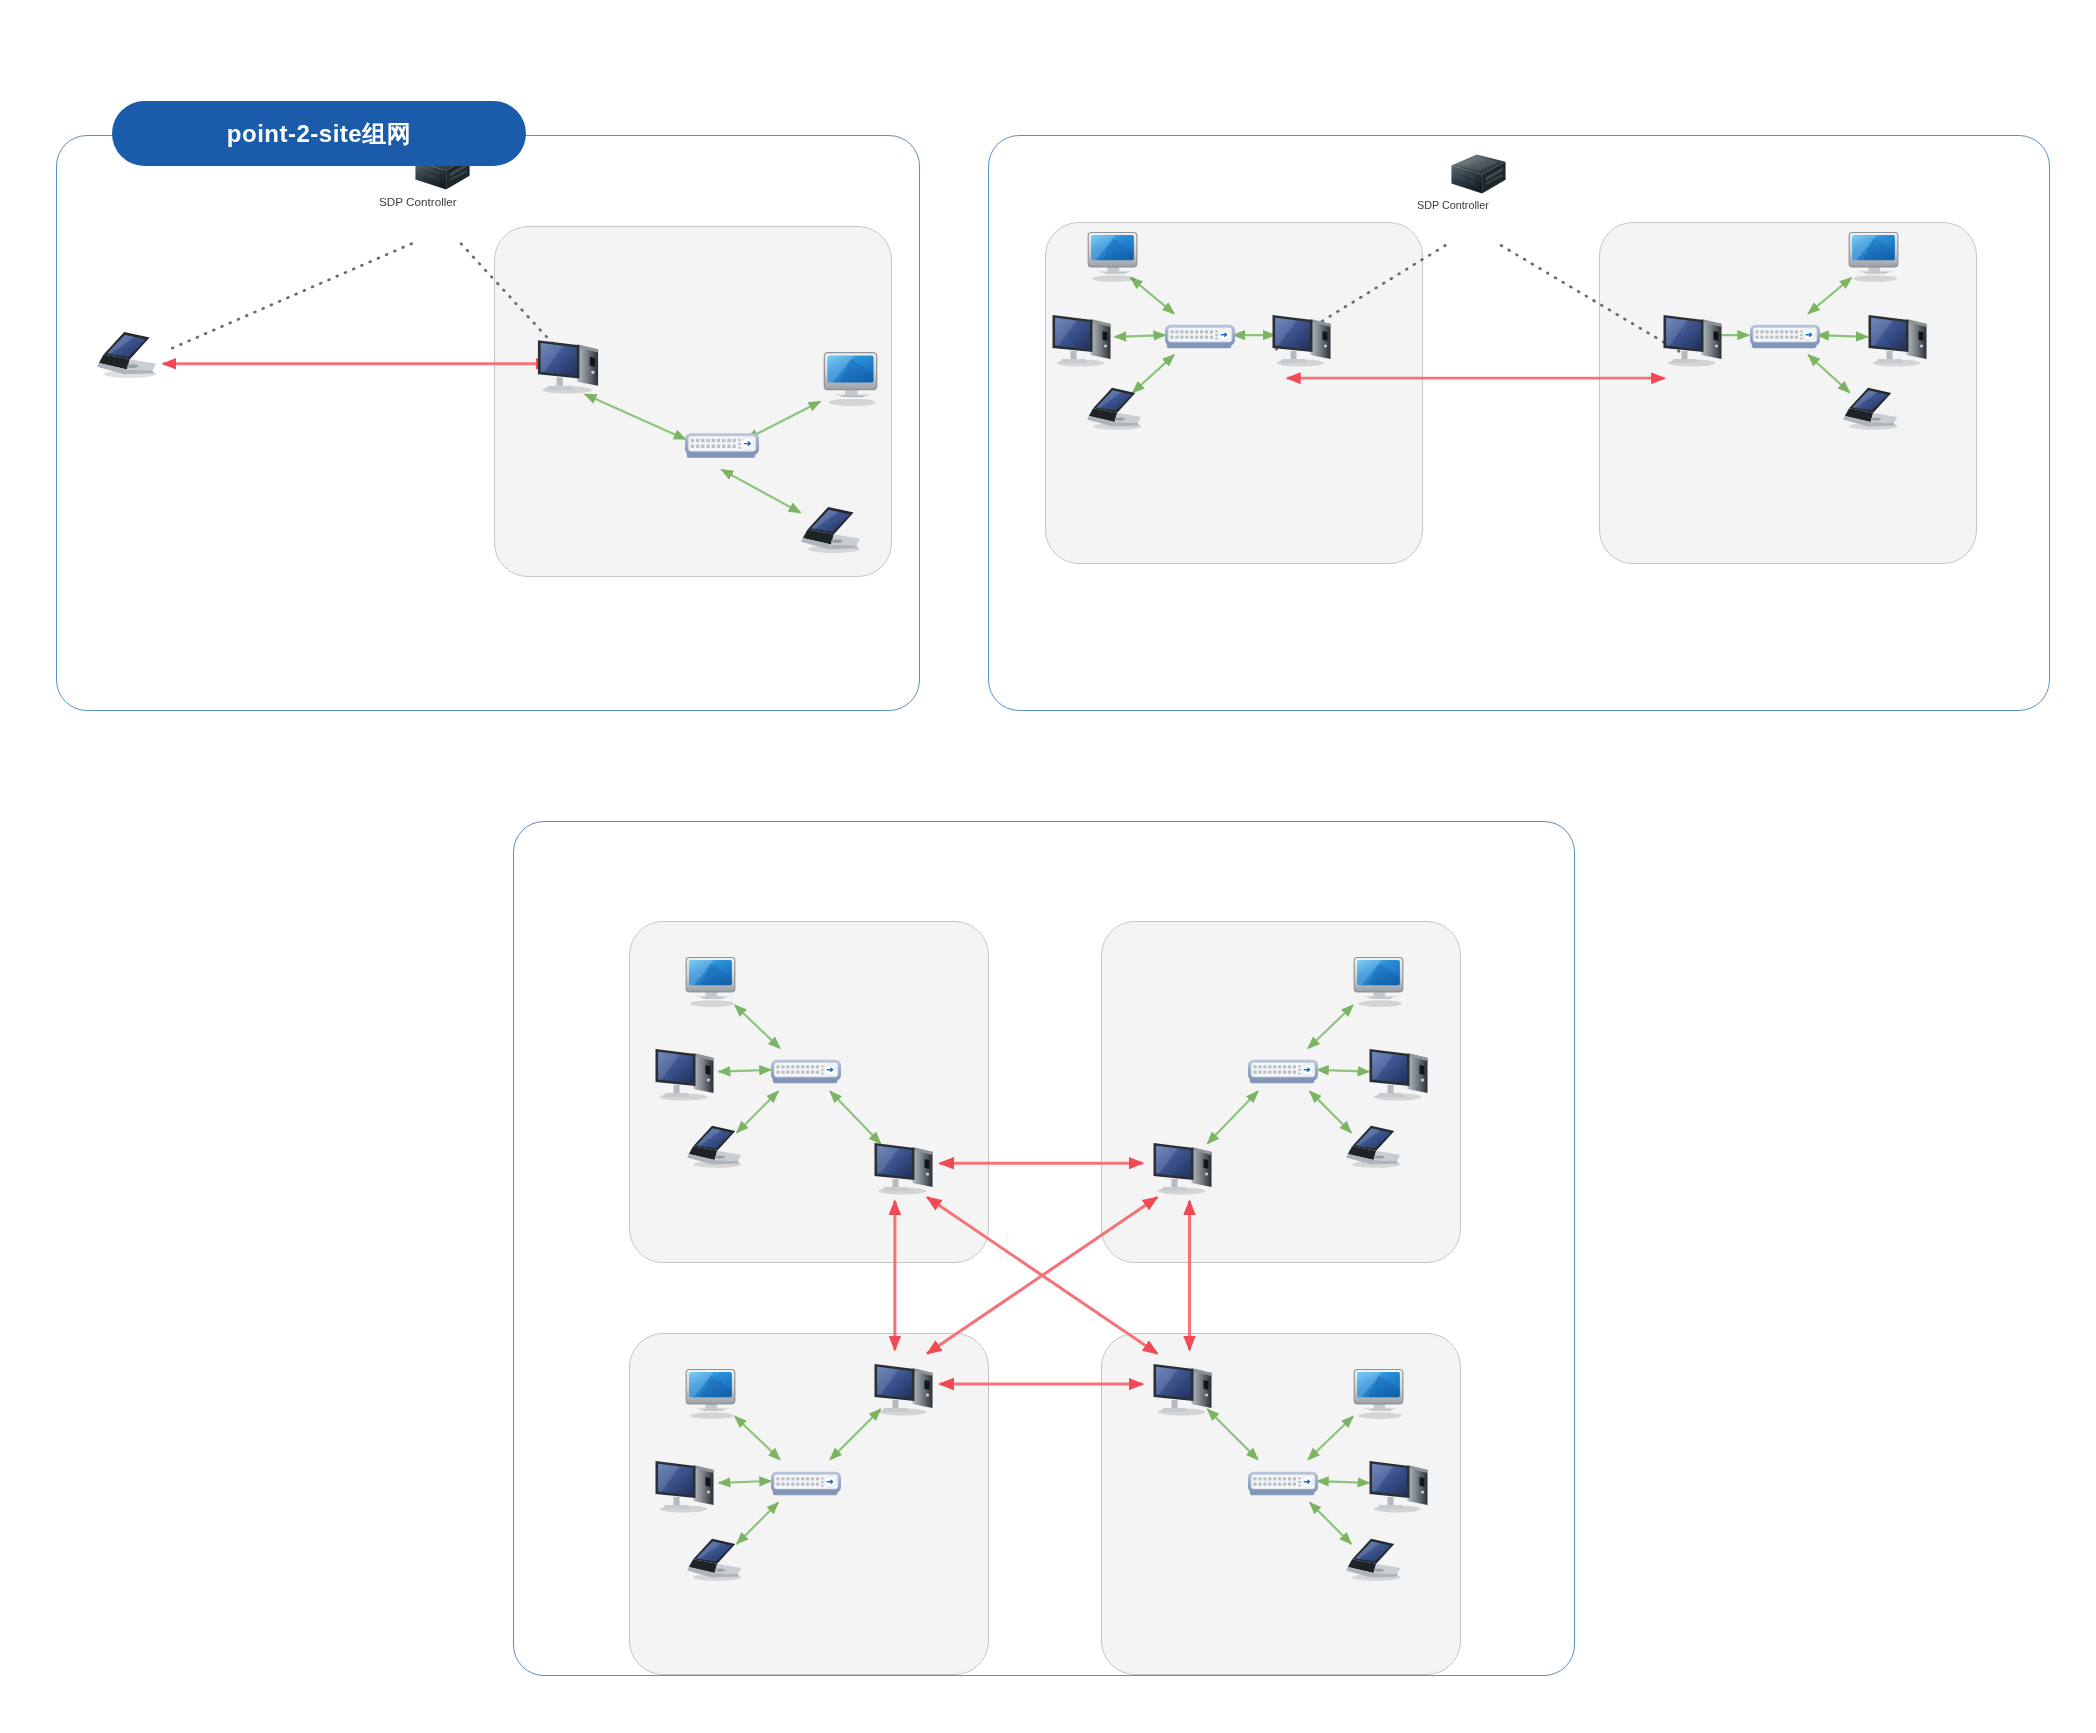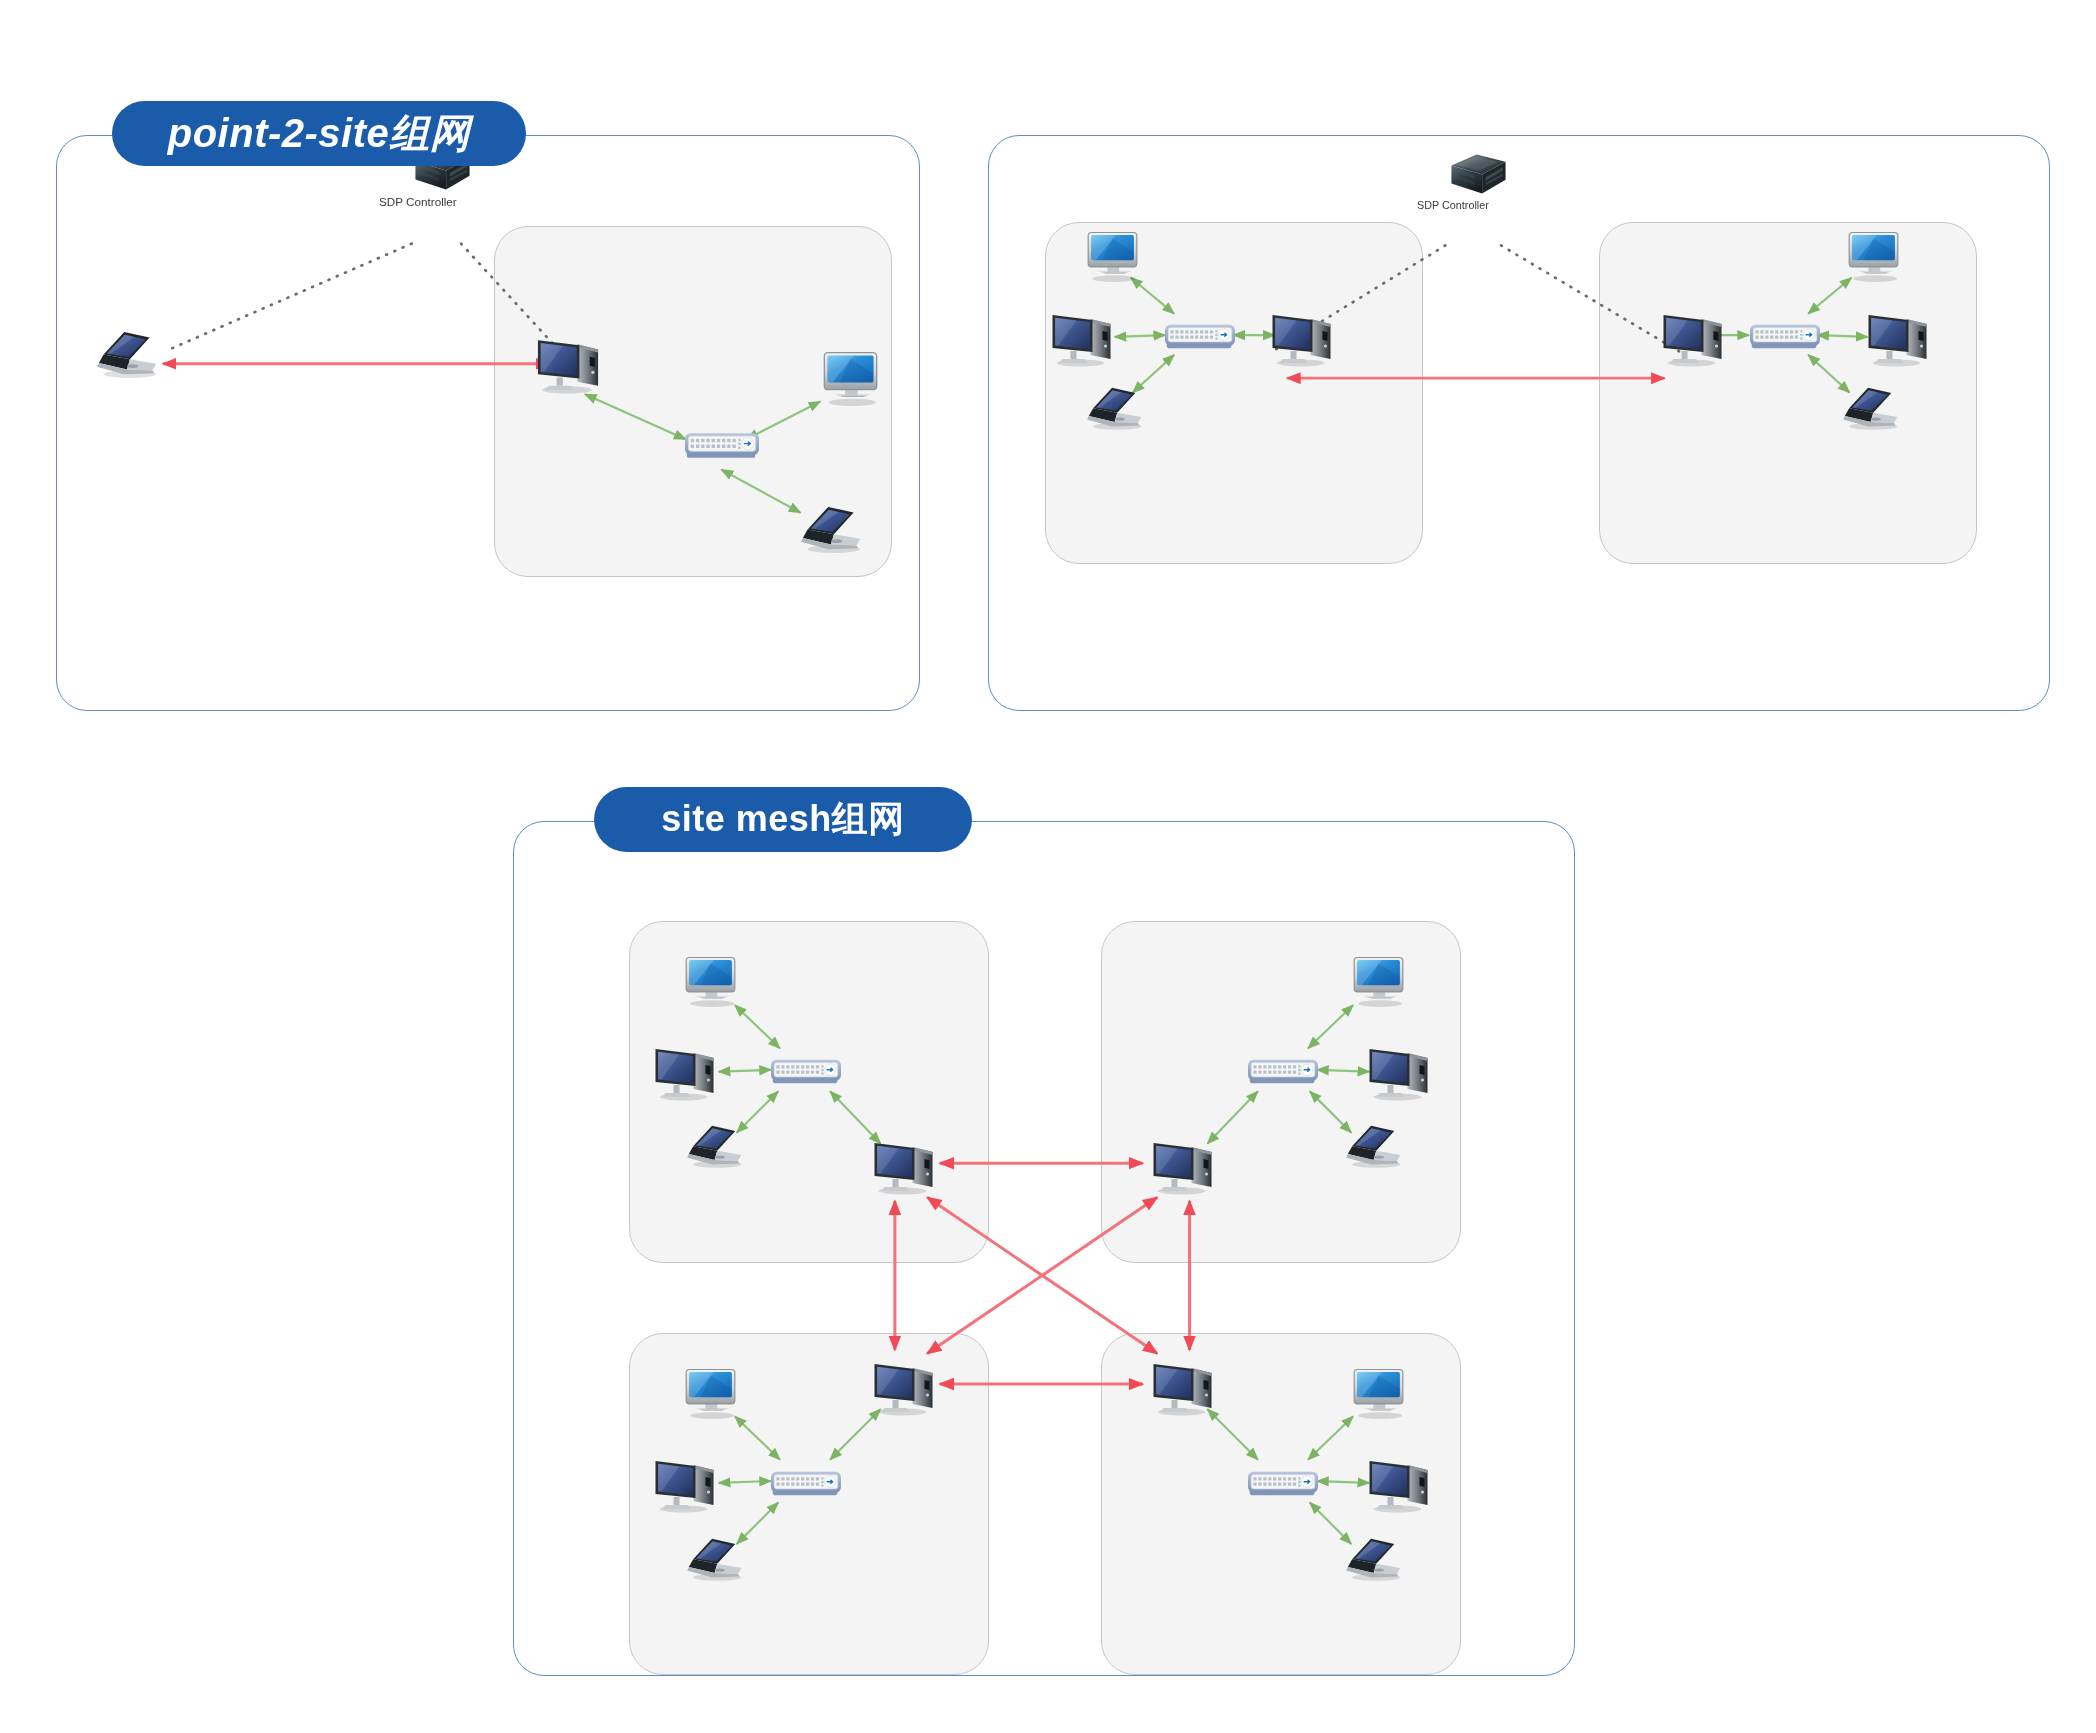--- a/index.html
+++ b/index.html
@@ -244,21 +244,21 @@
         </svg>
     </div>
 
     <div class="dev" style="left:740px;top:369px;">
       <svg width="70" height="47" viewBox="0 0 68 50">
           <use href="#icon-laptop"></use>
         </svg>
     </div>
   </div>
 
-  <div class="panel-title" style="left:112px;top:101px;width:414px;height:65px;font-size:40px;font-style:italic;">point-2-site组网</div>
+  <div class="panel-title" style="left:112px;top:101px;width:414px;height:65px;font-size:24px;">point-2-site组网</div>
 
   <div class="panel" style="left:988px;top:135px;width:1062px;height:576px;">
 
     <svg class="links" viewBox="0 0 1180 640" preserveAspectRatio="none">
 
       <path d="M508 122 L316 240" stroke="#6b6b6b" stroke-width="3" fill="none" stroke-dasharray="1 9" stroke-linecap="round"></path>
       <path d="M570 122 L768 240" stroke="#6b6b6b" stroke-width="3" fill="none" stroke-dasharray="1 9" stroke-linecap="round"></path>
 
       <line x1="332" y1="270" x2="752" y2="270" stroke="#f4737a" stroke-width="3.2" marker-start="url(#mRedStart)" marker-end="url(#mRedEnd)"></line>
 
@@ -474,16 +474,15 @@
     <svg class="links top" viewBox="0 0 1180 950" preserveAspectRatio="none">
       <line x1="474" y1="380" x2="700" y2="380" stroke="#f4737a" stroke-width="3.4" marker-start="url(#mRedStart)" marker-end="url(#mRedEnd)"></line>
       <line x1="474" y1="626" x2="700" y2="626" stroke="#f4737a" stroke-width="3.4" marker-start="url(#mRedStart)" marker-end="url(#mRedEnd)"></line>
       <line x1="424" y1="422" x2="424" y2="588" stroke="#f4737a" stroke-width="3.4" marker-start="url(#mRedStart)" marker-end="url(#mRedEnd)"></line>
       <line x1="752" y1="422" x2="752" y2="588" stroke="#f4737a" stroke-width="3.4" marker-start="url(#mRedStart)" marker-end="url(#mRedEnd)"></line>
       <line x1="460" y1="418" x2="716" y2="592" stroke="#f4737a" stroke-width="3.4" marker-start="url(#mRedStart)" marker-end="url(#mRedEnd)"></line>
       <line x1="716" y1="418" x2="460" y2="592" stroke="#f4737a" stroke-width="3.4" marker-start="url(#mRedStart)" marker-end="url(#mRedEnd)"></line>
     </svg>
   </div>
 
-  <div class="panel-title" style="left:594px;top:787px;width:378px;height:65px;font-size:36px;">site mesh组网</div>
 
 </div>
 
 
 </body></html>

